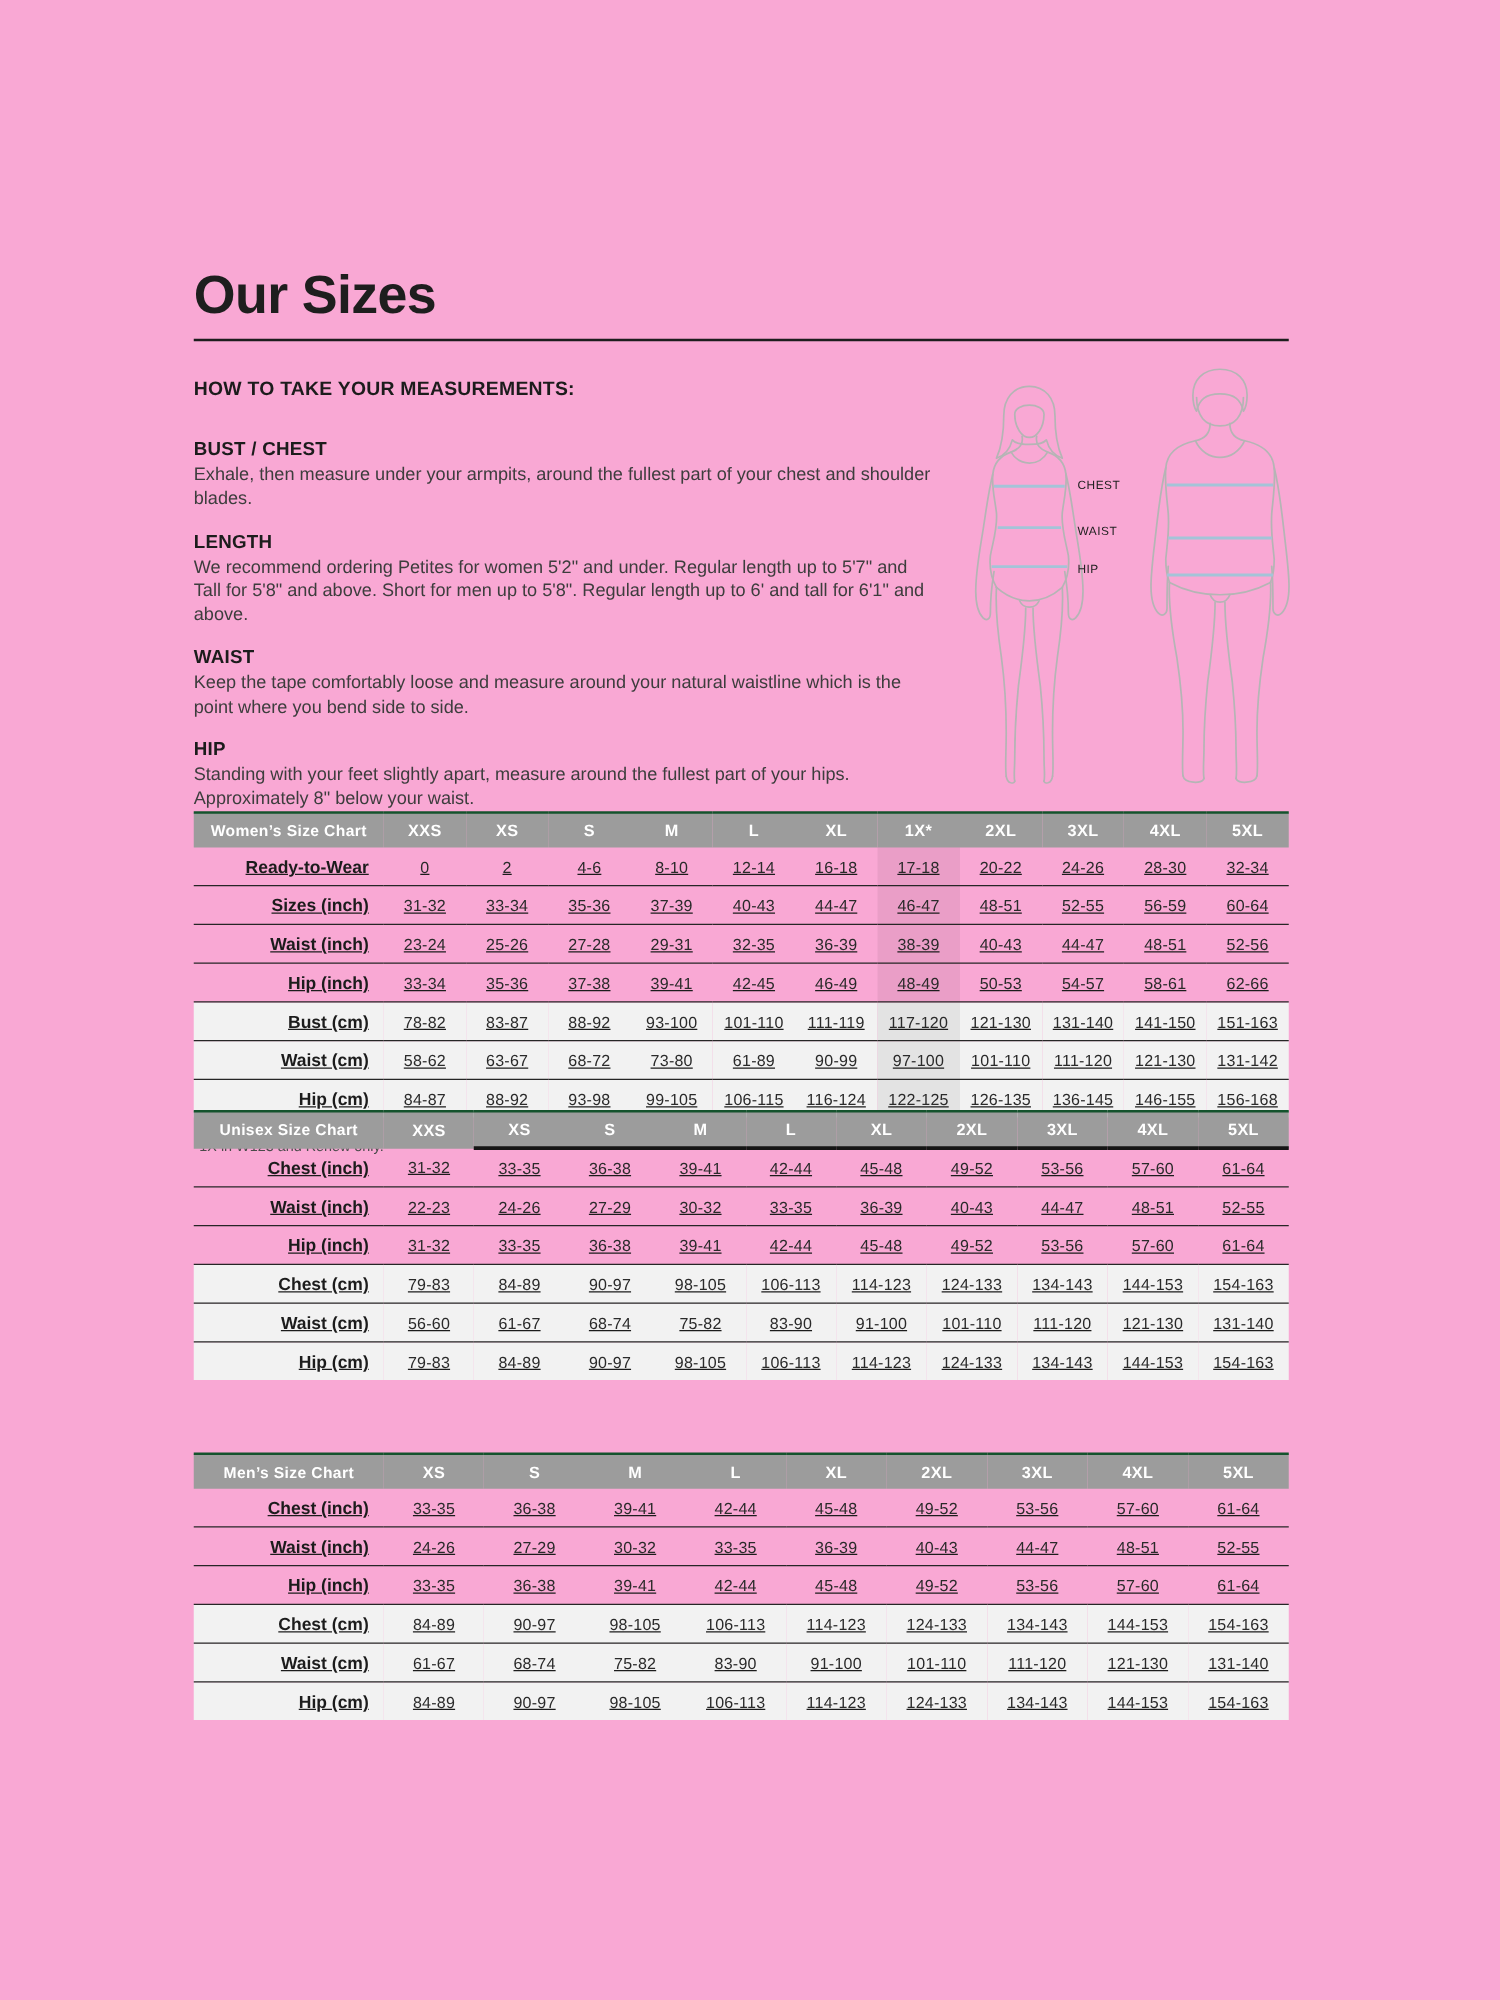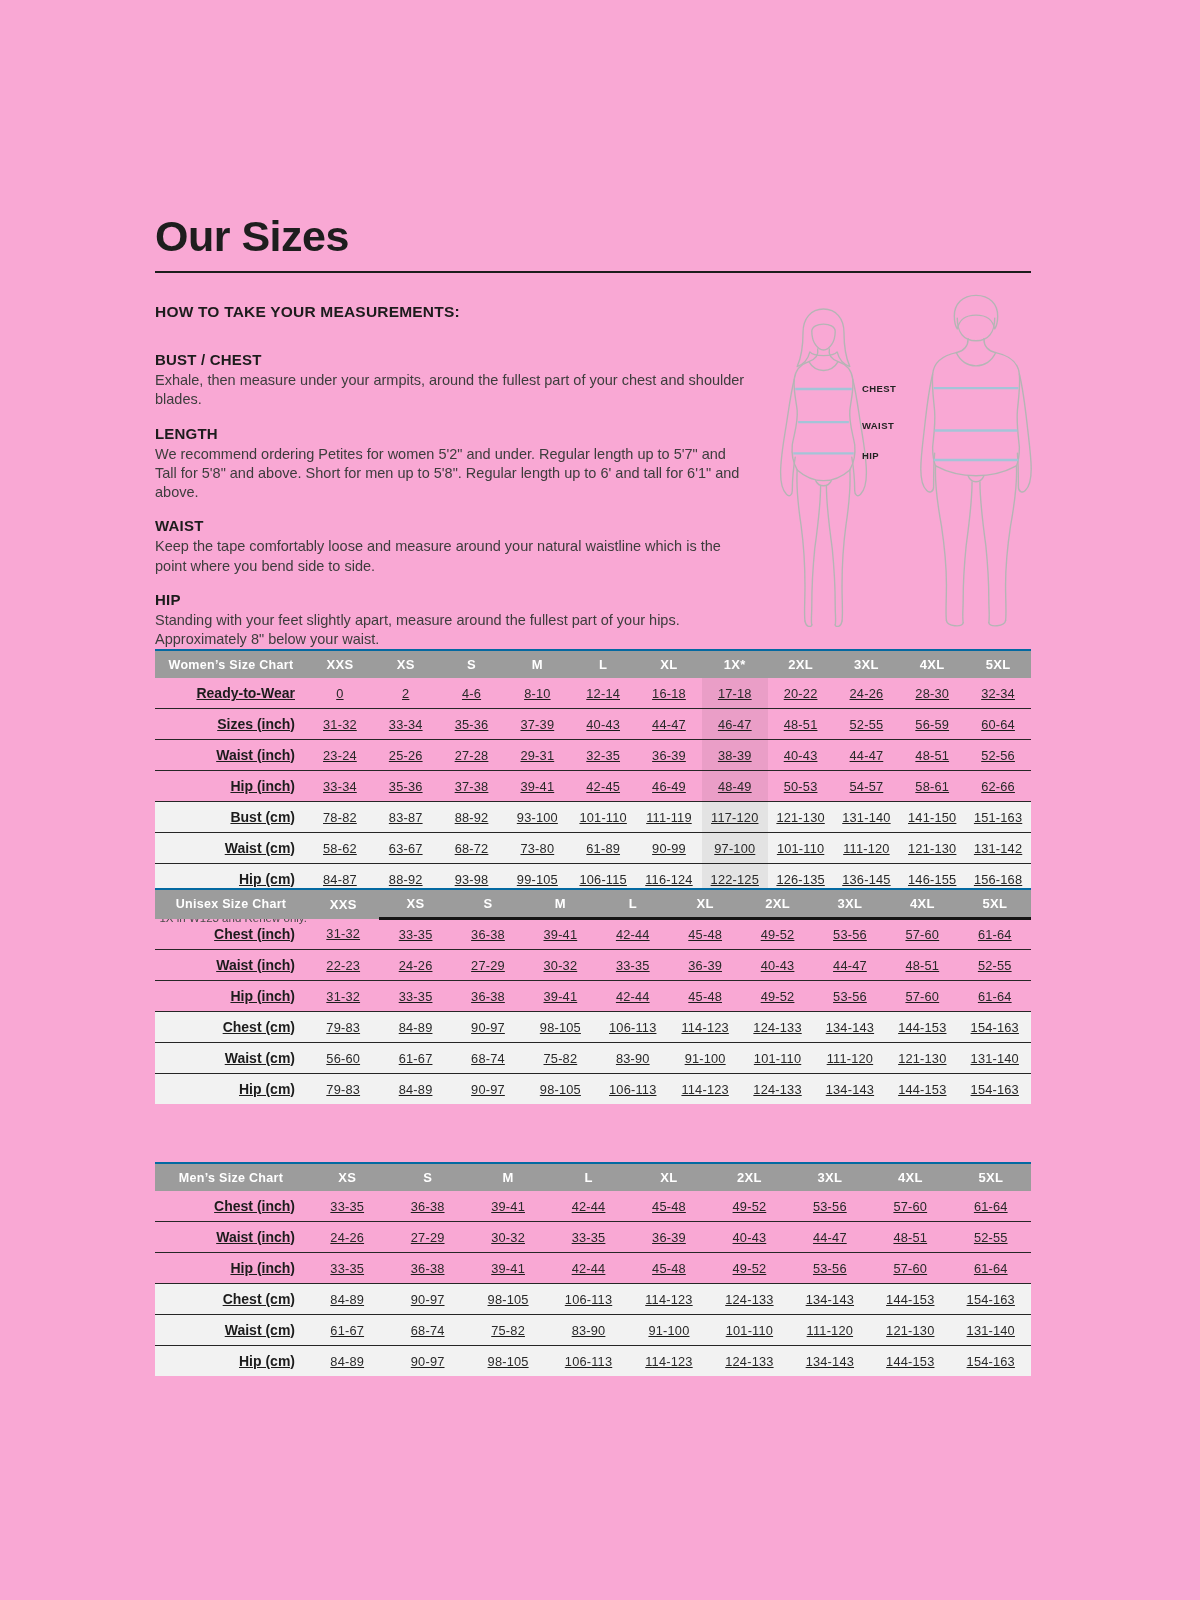--- a/index.html
+++ b/index.html
@@ -23,37 +23,37 @@
   .instructions{position:absolute;left:155px;top:303px;width:592px;}
   .how-to{font-size:15.5px;font-weight:800;letter-spacing:0.2px;margin-bottom:30px;color:#1c1c1c;}
   .m-section{margin-bottom:15px;}
   .m-section h4{font-size:15px;font-weight:800;color:#1c1c1c;margin-bottom:3px;letter-spacing:0.2px;}
   .m-section p{font-size:14.5px;line-height:1.33;color:var(--body-text);}
 
   .figures{position:absolute;left:755px;top:283px;width:292px;height:352px;}
   .figures svg{position:absolute;}
   .figure-female{left:10px;top:22px;}
   .figure-male{left:152px;top:6px;}
-  .fig-label{position:absolute;left:107px;font-size:9.5px;font-weight:700;color:#222;letter-spacing:0.4px;}
+  .fig-label{position:absolute;left:107px;font-size:9.5px;font-weight:400;color:#222;letter-spacing:0.4px;}
   .fig-label.chest{top:100px;}
   .fig-label.waist{top:137px;}
   .fig-label.hip{top:167px;}
   .fig{stroke:var(--figure-outline);fill:none;stroke-width:1.4;stroke-linecap:round;stroke-linejoin:round;}
   .mline{stroke:var(--measure-line);stroke-width:2.4;}
 
   .table-block{position:absolute;left:155px;width:876px;}
   .women-table{top:649px;}
   .unisex-table{top:888px;}
   .men-table{top:1162px;}
 
   .size-table{width:100%;border-collapse:collapse;table-layout:fixed;}
   .size-table thead th{
     background:var(--header-bg);color:var(--header-text);
     font-size:13px;font-weight:700;padding:6px 2px;letter-spacing:0.3px;
-    border-top:2px solid #0369a1;
+    border-top:2px solid #14532d;
   }
   .size-table th.title-cell{width:152px;text-align:center;font-size:12.5px;}
   .size-table thead th.hdr-line{border-bottom:3px solid #151515;}
   .size-table tbody tr{border-top:1.6px solid #262626;text-decoration:underline;}
   .size-table tbody tr:first-child{border-top:none;}
   .size-table tbody tr.shaded{background:var(--shaded-row-bg);}
   .size-table tbody th.row-label{
     text-align:right;padding:7px 12px 7px 2px;font-size:14px;font-weight:800;color:#1c1c1c;white-space:nowrap;
   }
   .size-table tbody td{

